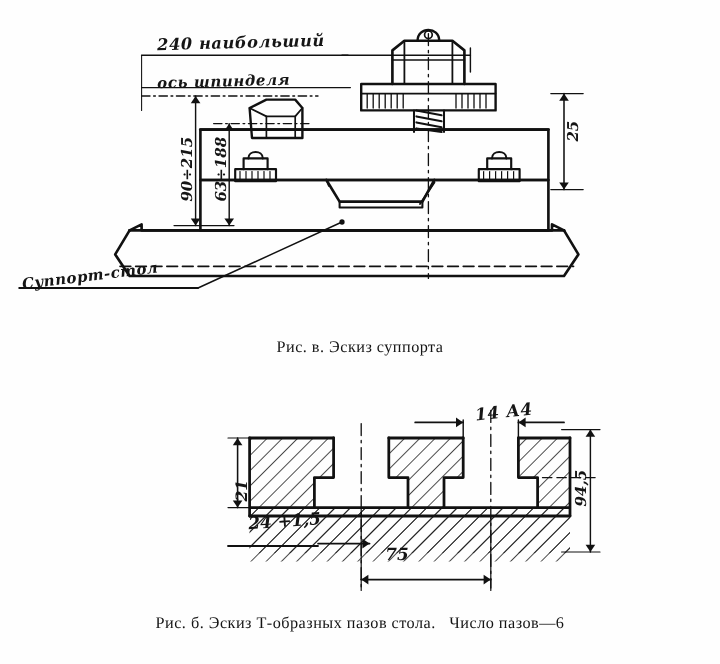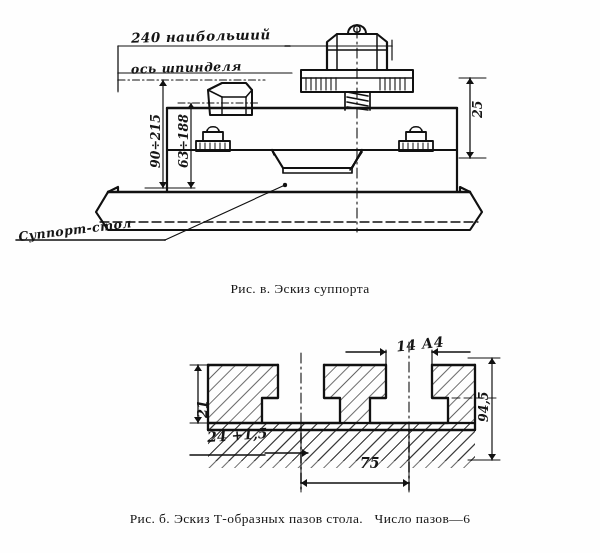--- a/index.html
+++ b/index.html
@@ -55,21 +55,21 @@
   #lbl-240      { left: 131px; top: 30px;  font-size: 13.5px; letter-spacing: 0.5px; transform: rotate(-1.5deg); }
   #lbl-spindle  { left: 131px; top: 62px;  font-size: 12.5px; letter-spacing: 0.5px; transform: rotate(-1.5deg); }
   #lbl-90-215   { left: 150px; top: 168px; font-size: 12.5px; }
   #lbl-63-188   { left: 178px; top: 168px; font-size: 12.5px; }
   #lbl-25       { left: 472px; top: 118px; font-size: 12.5px; }
   #lbl-support  { left: 18px;  top: 224px; font-size: 12.5px; letter-spacing: 0.4px; transform: rotate(-7deg); }
 
   #lbl-14a4     { left: 396px; top: 337px; font-size: 14px; letter-spacing: 0.5px; transform: rotate(-6deg); }
   #lbl-21       { left: 196px; top: 418px; font-size: 13px; }
   #lbl-24       { left: 207px; top: 428px; font-size: 14px; transform: rotate(-4deg); }
-  #lbl-75       { left: 360px; top: 456px; font-size: 14px; }
+  #lbl-75       { left: 321px; top: 456px; font-size: 14px; }
   #lbl-945      { left: 478px; top: 422px; font-size: 12.5px; }
 </style>
 </head>
 <body>
 
 <div class="page">
 
   <svg class="fig" id="fig-a-svg" width="600" height="270" viewBox="0 0 600 270">
     <g fill="none" stroke="#111" stroke-width="1.6" stroke-linecap="round" stroke-linejoin="round">
 

